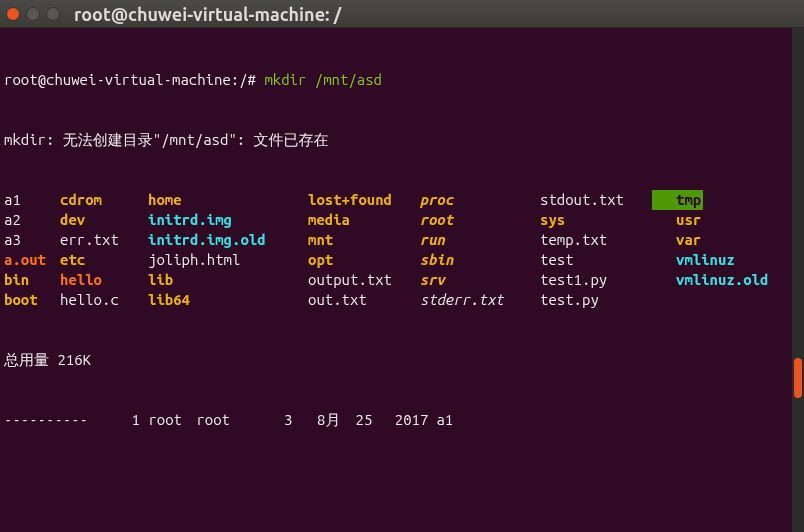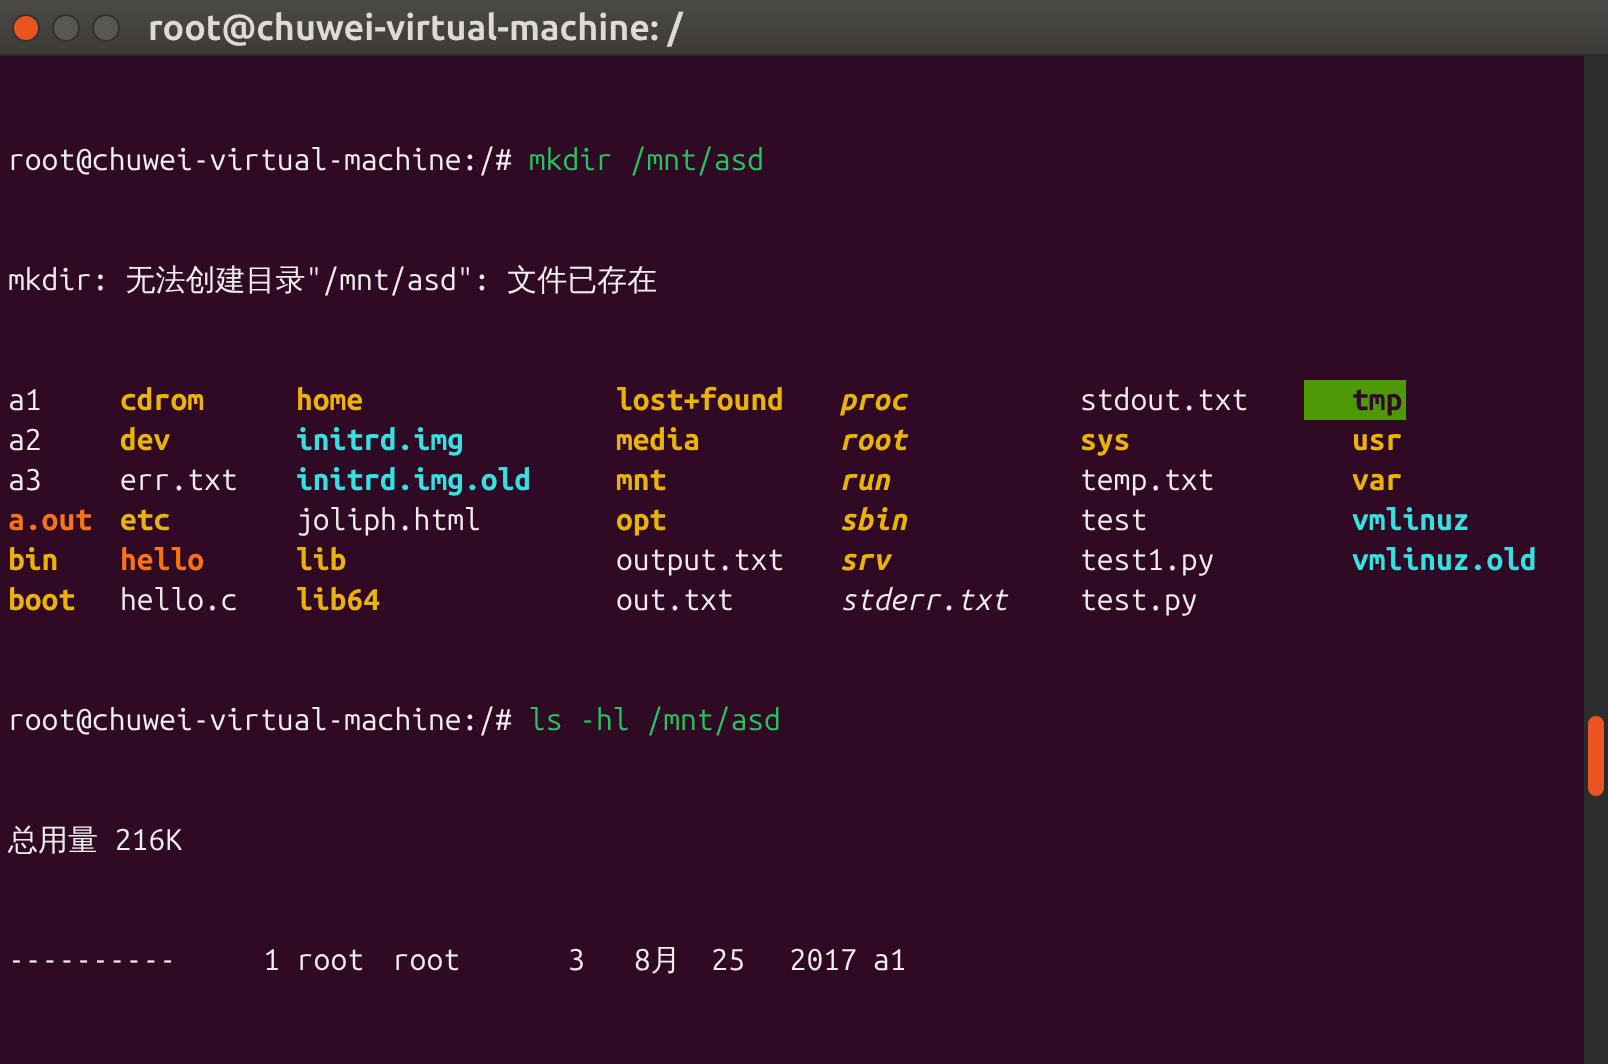--- a/index.html
+++ b/index.html
@@ -48,21 +48,21 @@
     left: 2px; right: 2px;
     top: 330px; height: 40px;
     background: #e95420;
     border-radius: 4px;
   }
   .term {
     padding: 2px 4px;
     white-space: pre;
   }
   .prompt { color: #eeeeec; }
-  .cmd { color: #22c55e; text-align: right; }
+  .cmd { color: #84cc16; text-align: right; }
   .bblue { color: #eab308; font-weight: bold; }
   .bcyan { color: #34e2e2; font-weight: bold; }
   .bgreen { color: #f97316; font-weight: bold; }
   .white { color: #eeeeec; }
   .tmp { background: #4e9a06; color: #300a24; padding: 0 2px; font-weight: bold; }
   .row { display: block; }
   .col1 { display:inline-block; width:56px; }
   .col2 { display:inline-block; width:88px; }
   .col3 { display:inline-block; width:160px; }
   .col4 { display:inline-block; width:112px; }
@@ -86,20 +86,19 @@
   <span class="win-btn close"></span>
   <span class="win-btn"></span>
   <span class="win-btn"></span>
   <span class="title-text">root@chuwei-virtual-machine: /</span>
 </div>
 
 <div class="term">
   <div class="row"><span class="prompt">root@chuwei-virtual-machine:/#</span> <span class="cmd">mkdir /mnt/asd</span></div>
   <div class="row white">mkdir: 无法创建目录"/mnt/asd": 文件已存在</div>
   <div id="ls-grid"><div class="row"><span class="col1 white">a1</span><span class="col2 bblue">cdrom</span><span class="col3 bblue">home</span><span class="col4 bblue">lost+found</span><span class="col5 bblue">proc</span><span class="col6 white">stdout.txt</span><span class="col7 tmp">tmp</span></div><div class="row"><span class="col1 white">a2</span><span class="col2 bblue">dev</span><span class="col3 bcyan">initrd.img</span><span class="col4 bblue">media</span><span class="col5 bblue">root</span><span class="col6 bblue">sys</span><span class="col7 bblue">usr</span></div><div class="row"><span class="col1 white">a3</span><span class="col2 white">err.txt</span><span class="col3 bcyan">initrd.img.old</span><span class="col4 bblue">mnt</span><span class="col5 bblue">run</span><span class="col6 white">temp.txt</span><span class="col7 bblue">var</span></div><div class="row"><span class="col1 bgreen">a.out</span><span class="col2 bblue">etc</span><span class="col3 white">joliph.html</span><span class="col4 bblue">opt</span><span class="col5 bblue">sbin</span><span class="col6 white">test</span><span class="col7 bcyan">vmlinuz</span></div><div class="row"><span class="col1 bblue">bin</span><span class="col2 bgreen">hello</span><span class="col3 bblue">lib</span><span class="col4 white">output.txt</span><span class="col5 bblue">srv</span><span class="col6 white">test1.py</span><span class="col7 bcyan">vmlinuz.old</span></div><div class="row"><span class="col1 bblue">boot</span><span class="col2 white">hello.c</span><span class="col3 bblue">lib64</span><span class="col4 white">out.txt</span><span class="col5 white">stderr.txt</span><span class="col6 white">test.py</span><span class="col7 white"></span></div></div>
-  <div class="row"><span class="prompt">root@chuwei-virtual-machine:/#</span> <span class="cmd">ls -hl /mnt/asd</span></div>
   <div class="row white">总用量 216K</div>
   <div id="ls-long"><div class="row"><span class="p white">----------</span><span class="l white">1</span> <span class="o white">root</span><span class="g white">root</span><span class="s white">3</span><span class="m white">8月</span><span class="d white">25</span><span class="t white">2017</span><span class="n white">a1</span></div></div>
 </div>
 
 <div class="scrollbar">
   <div class="scrollbar-thumb"></div>
 </div>
 
 </body></html>

